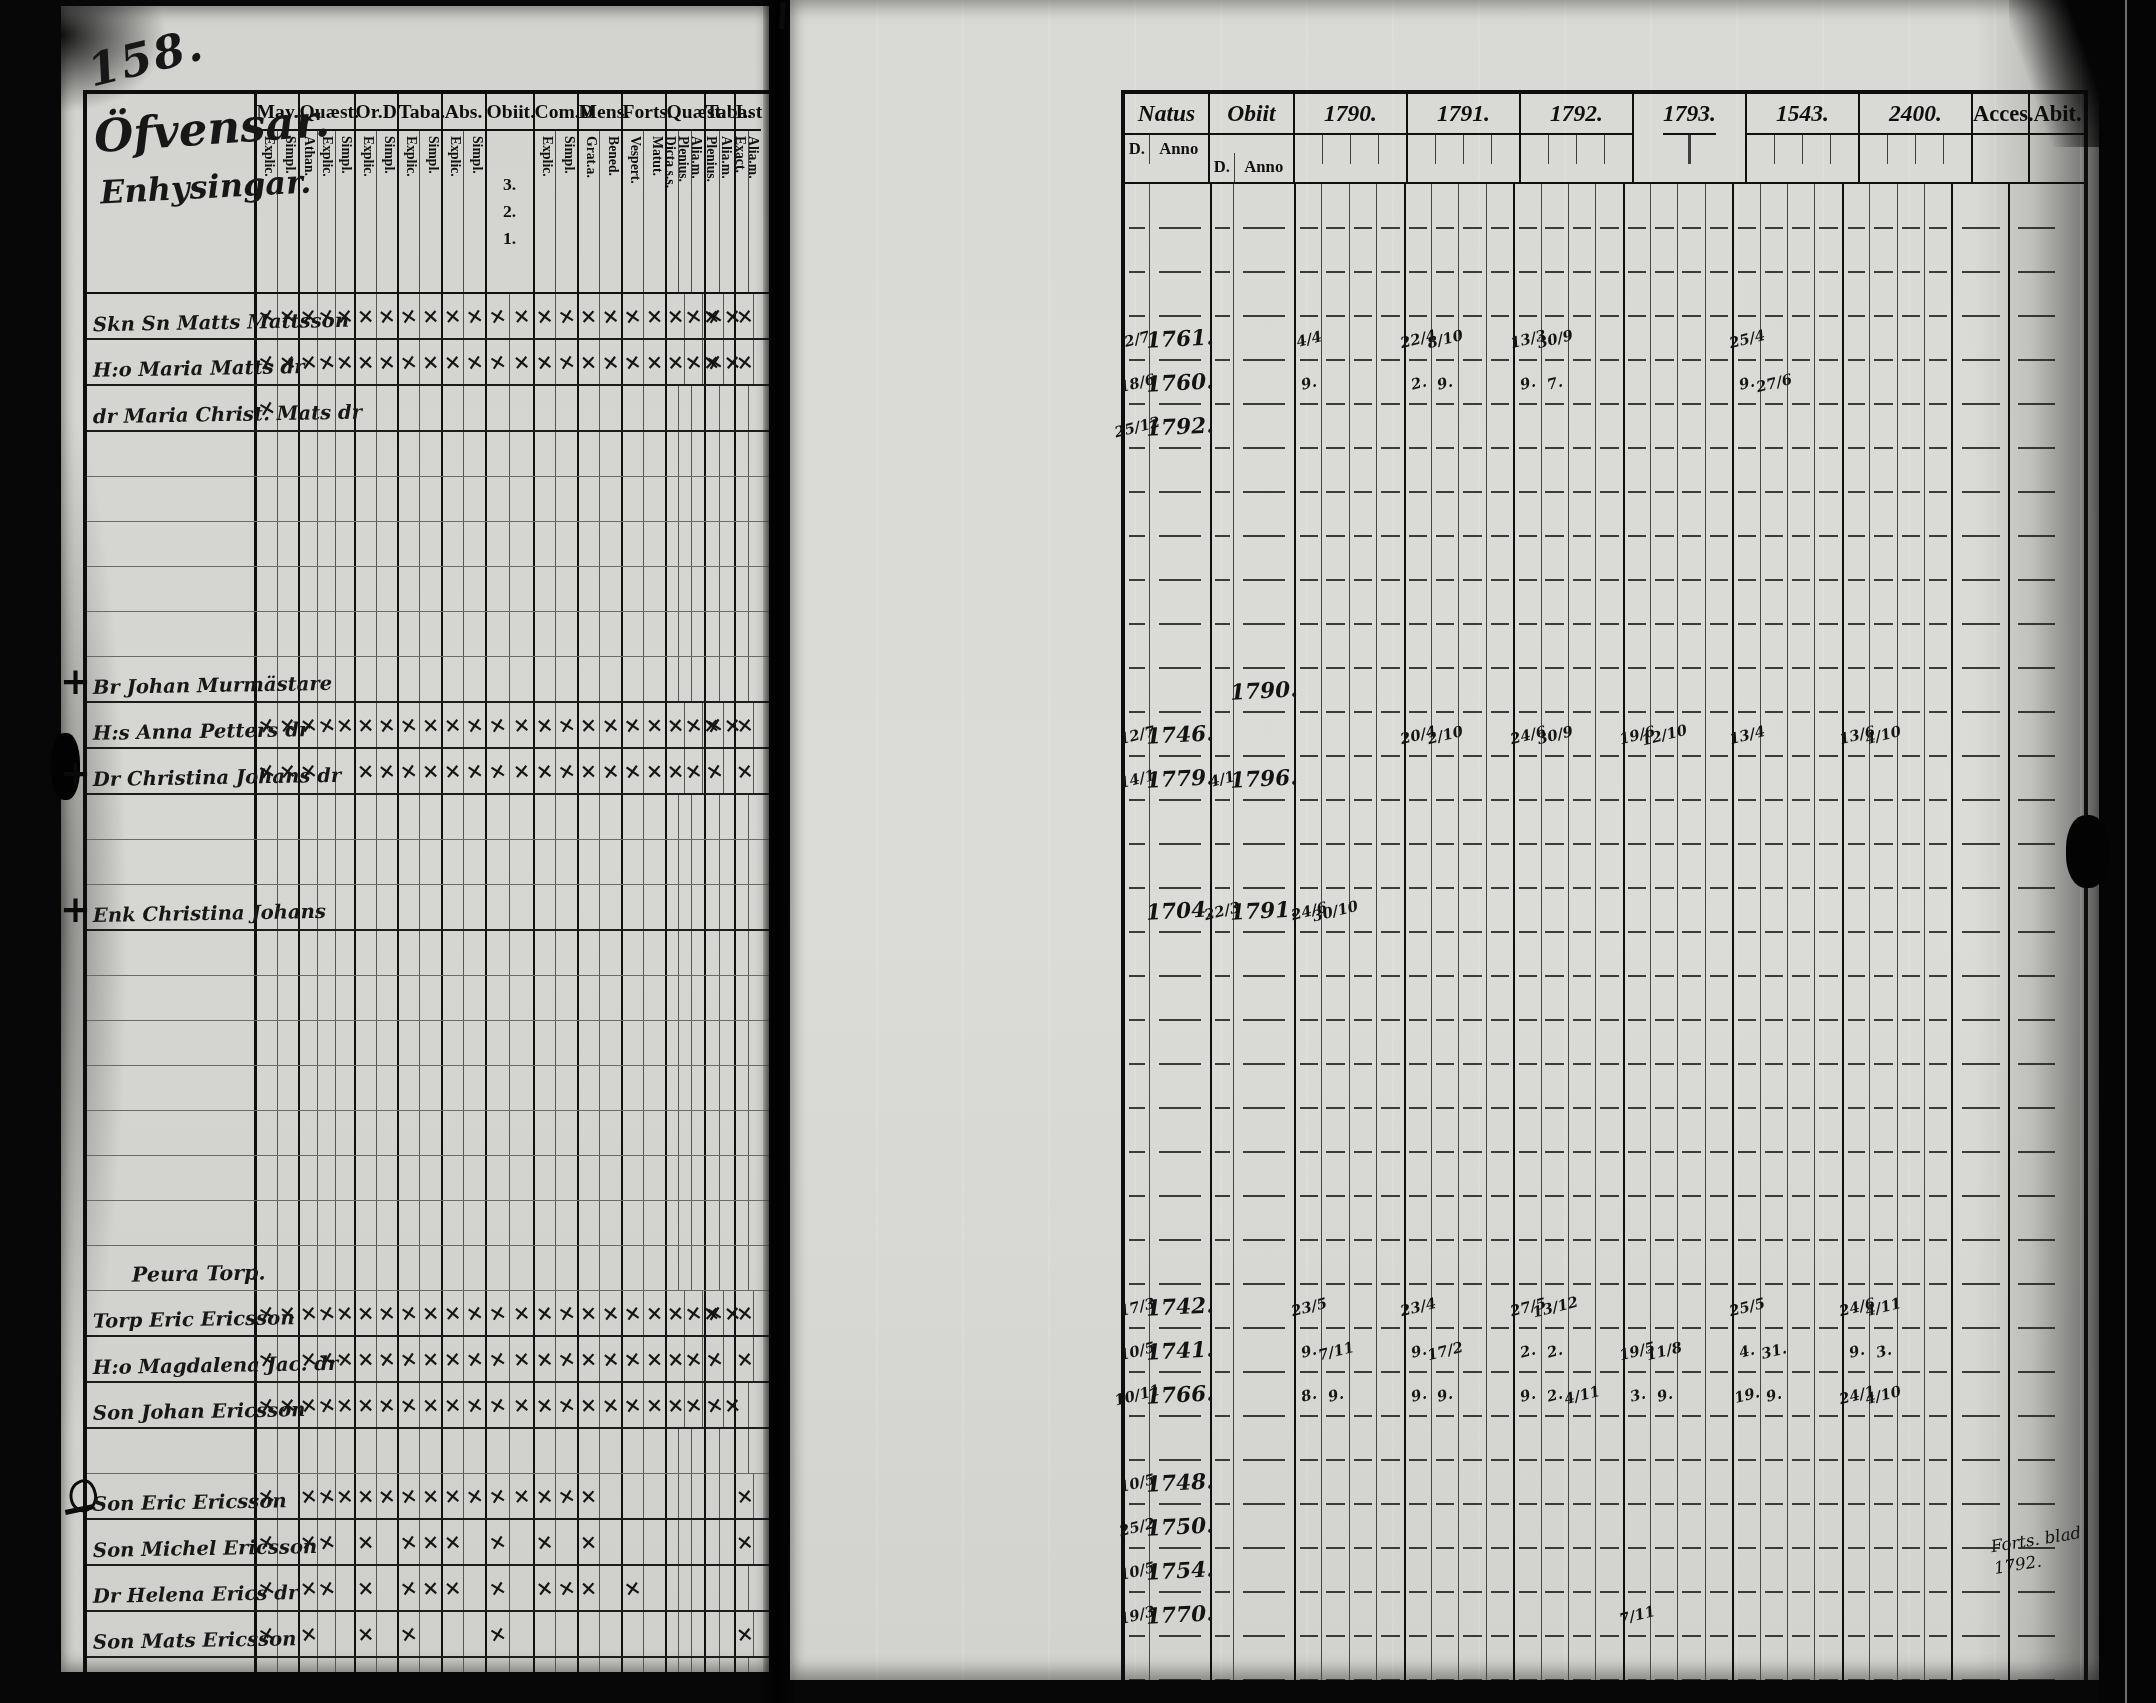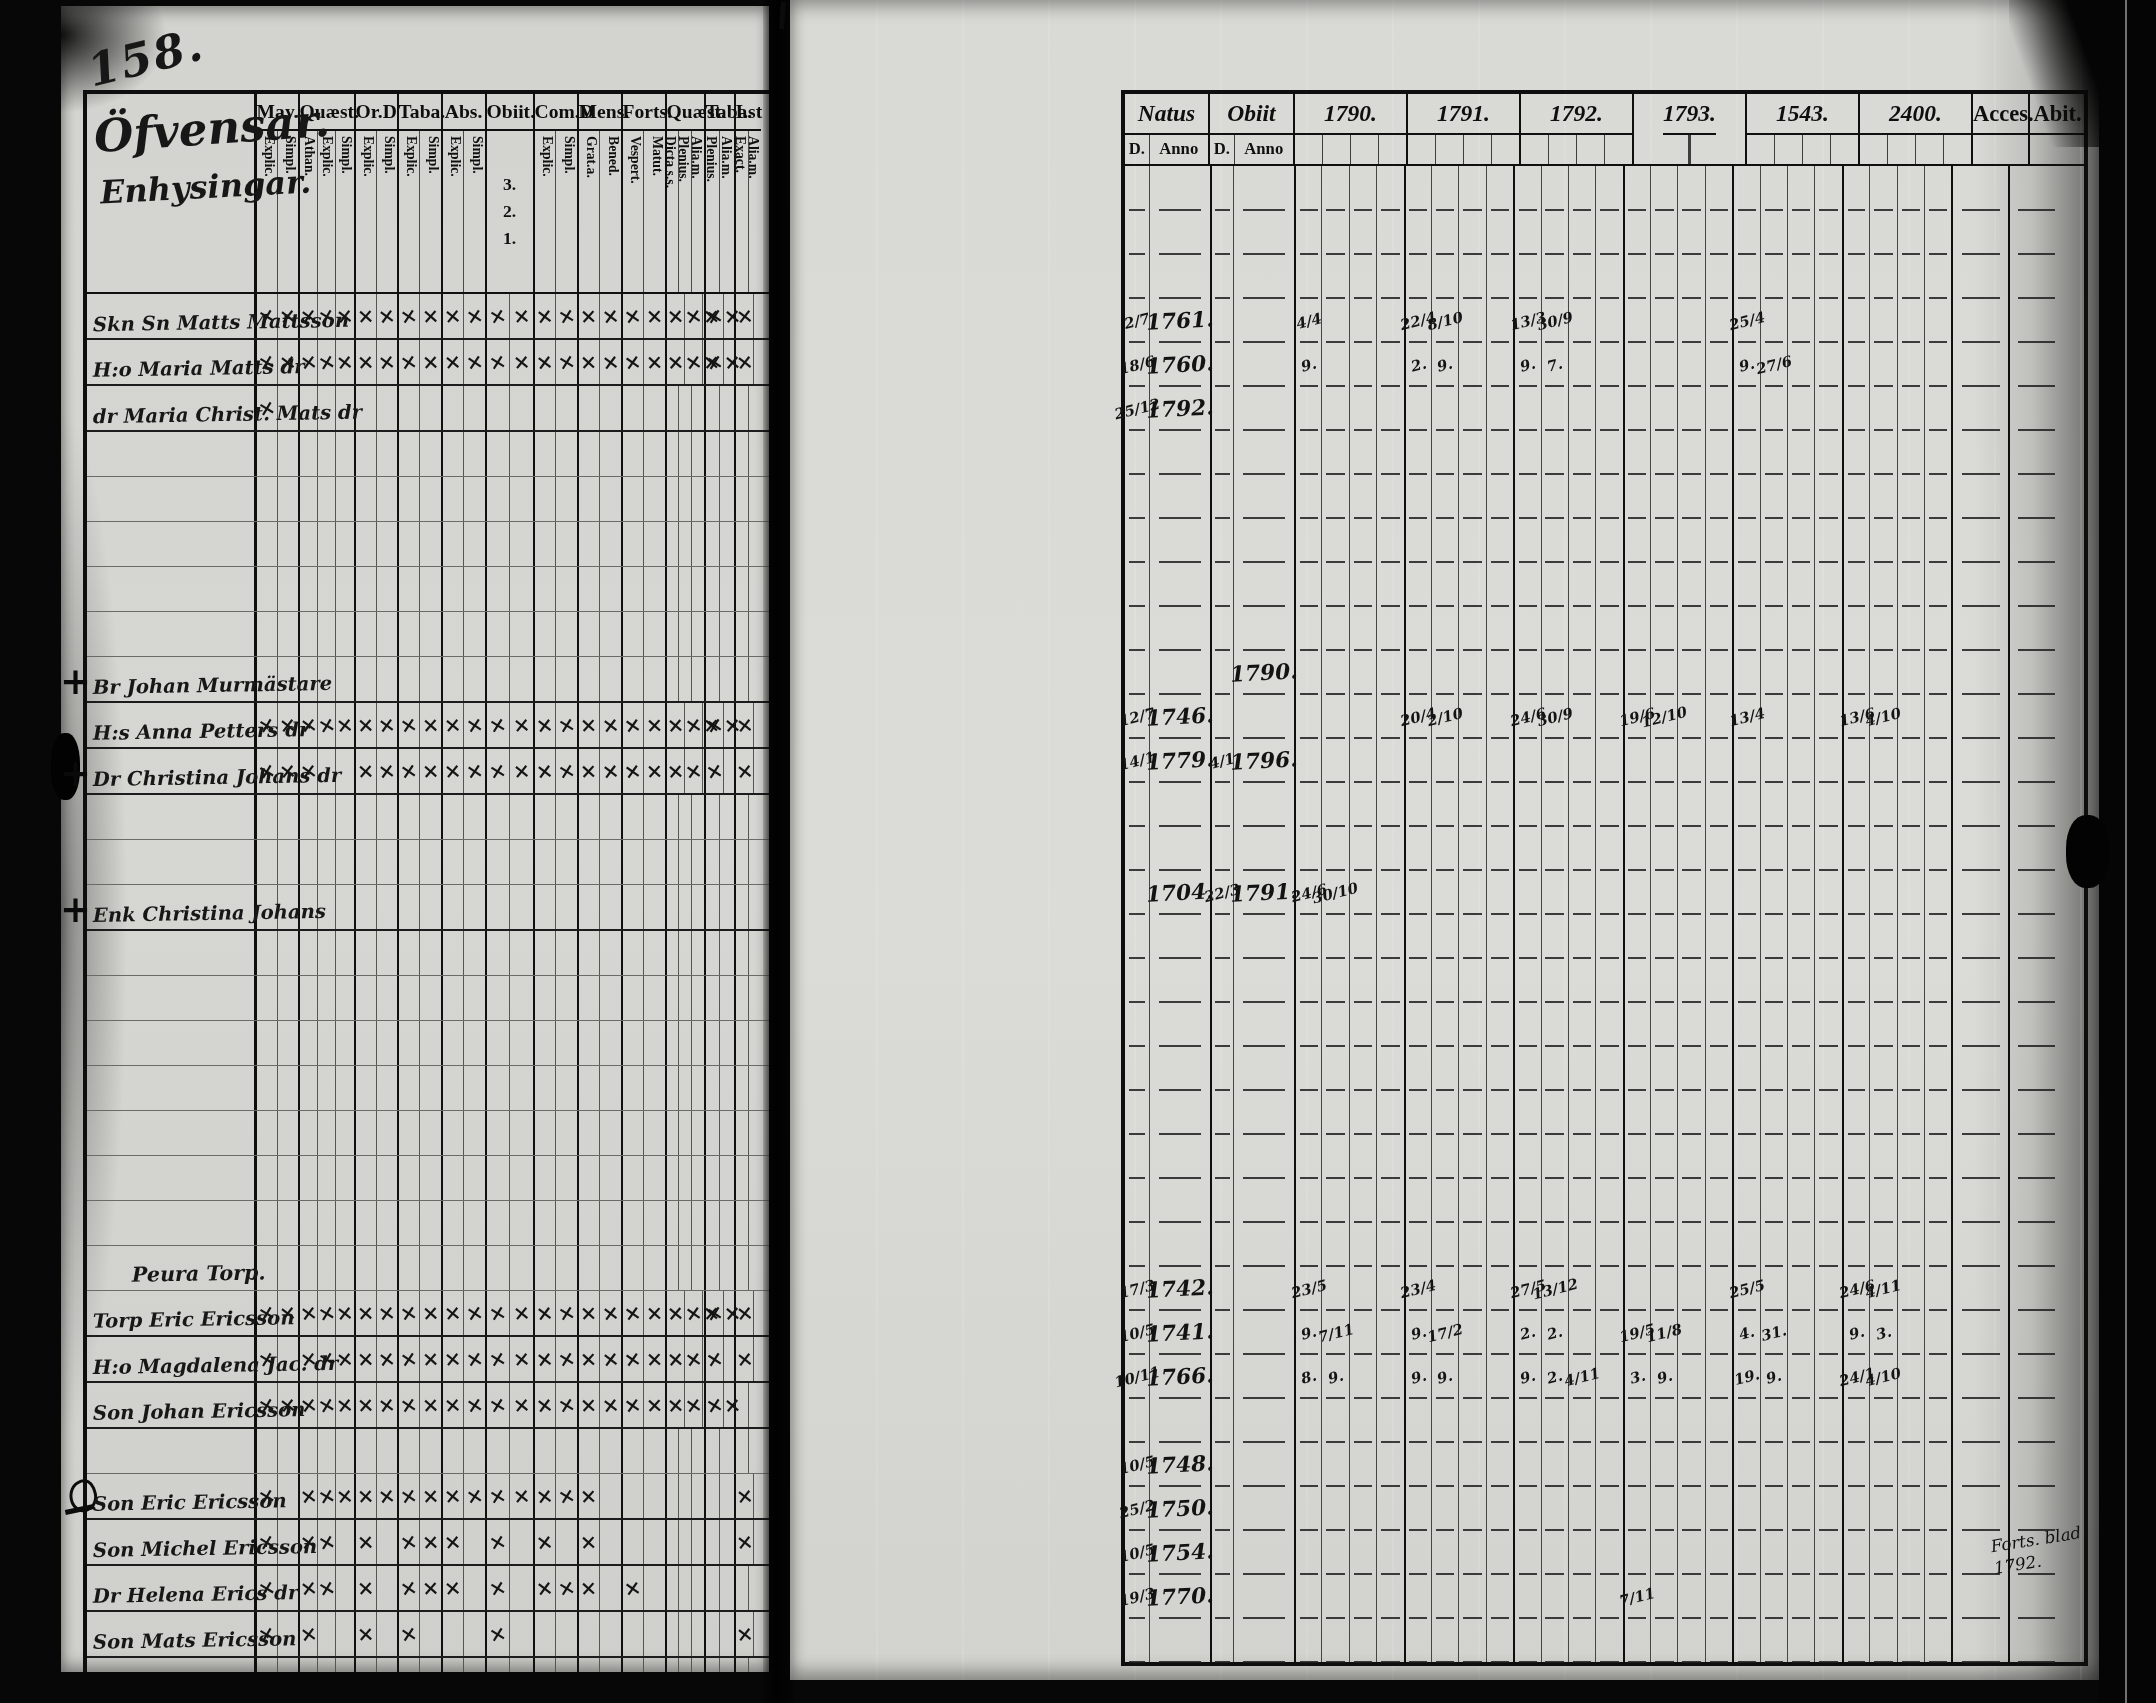--- a/index.html
+++ b/index.html
@@ -2312,21 +2312,21 @@
   <div id="right-page" class="page">
     <div id="rtable">
         <div class="rhead">
           <div class="rgrp" style="width: 85px; flex: 0 0 85px;">
             <div class="rgrp-label">Natus</div>
             <div class="rsubrow">
               <div class="rsub" style="flex: 0 0 23.5px;">D.</div>
               <div class="rsub">Anno</div>
             </div>
           </div>
-          <div class="rgrp" style="width: 85px; flex: 0 0 85px;">
+          <div class="rgrp" style="width: 85px; flex: 0 0 85px; gap: 18px;">
             <div class="rgrp-label">Obiit</div>
             <div class="rsubrow">
               <div class="rsub" style="flex: 0 0 23.5px;">D.</div>
               <div class="rsub">Anno</div>
             </div>
           </div>
           <div class="rgrp" style="width: 113px; flex: 0 0 113px;">
             <div class="rgrp-label">1790.</div>
             <div class="rsubrow">
               <div class="rsub"></div>

